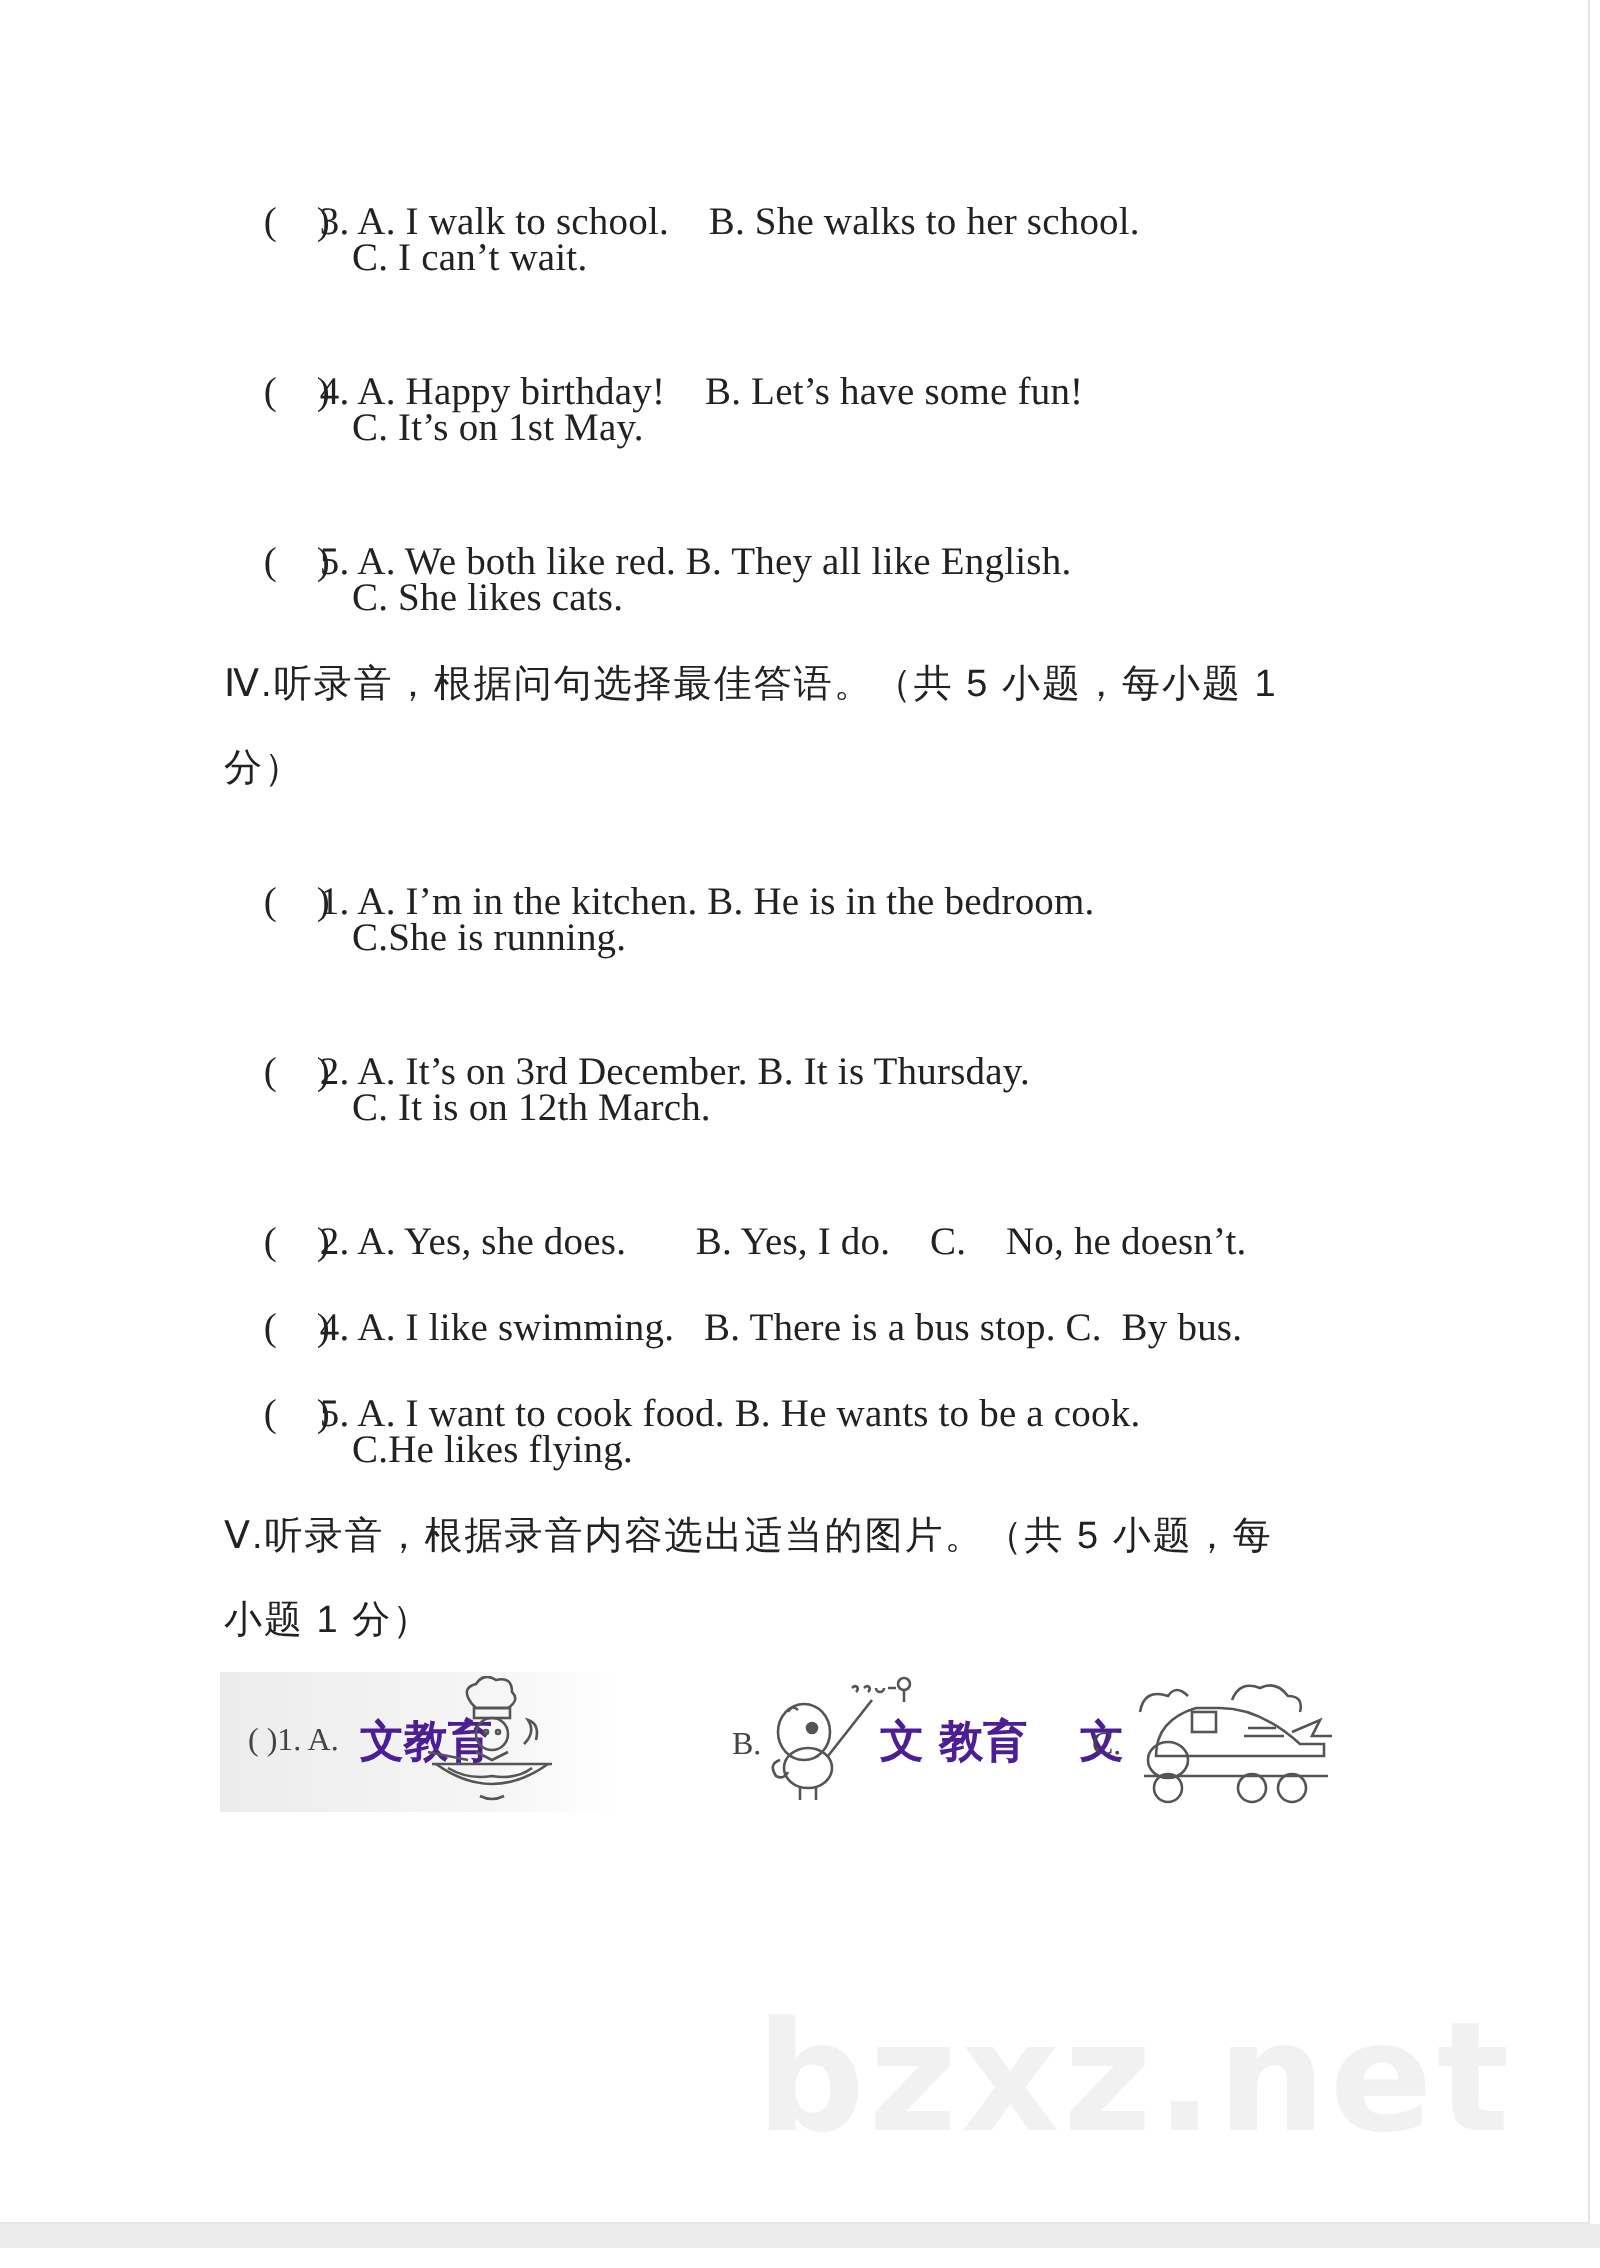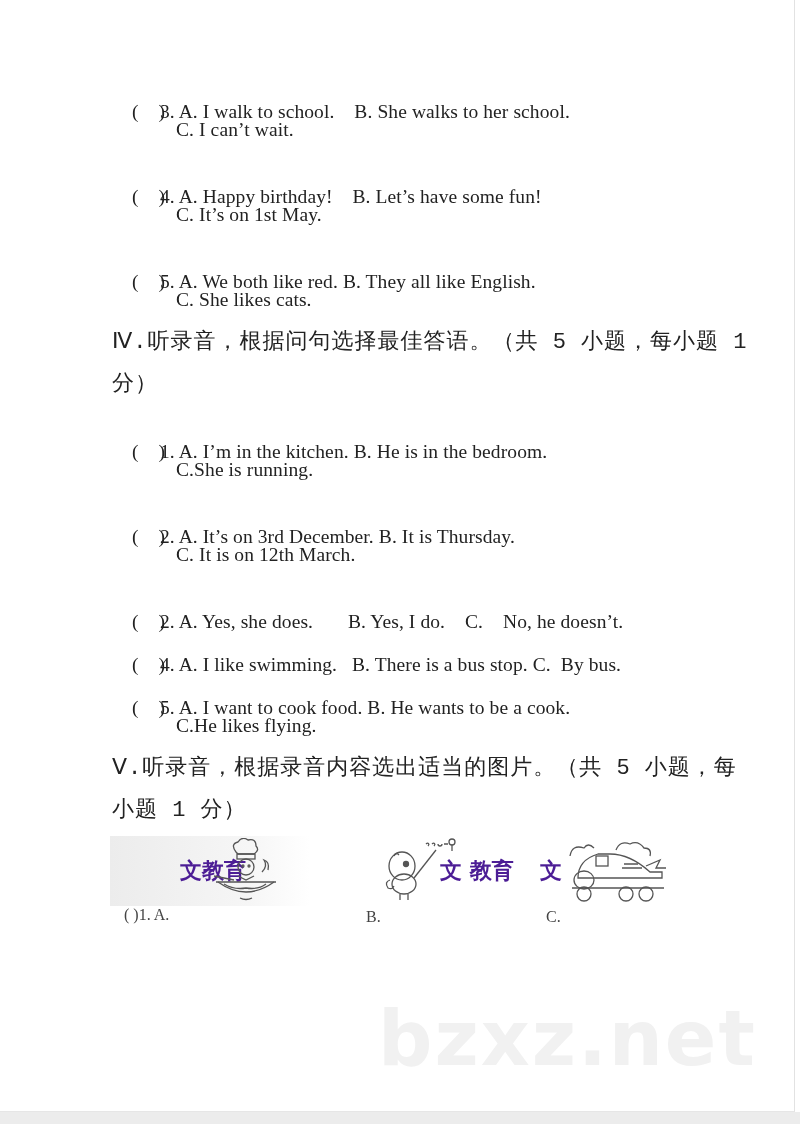--- a/index.html
+++ b/index.html
@@ -12,33 +12,33 @@
     background:#fff; border-right:1px solid #e2e2e2; border-bottom:1px solid #e6e6e6;
   }
   .bottom-band {
     position:absolute; left:0; top:1112px; width:800px; height:12px; background:#ececec;
   }
   .line {
     position:absolute; left:112px; font-size:19.5px; line-height:24px; white-space:pre;
     letter-spacing:0.1px;
   }
   .line.indent { left:176px; }
-  .line.cn { font-family:Liberation Mono, monospace; font-size:22px; letter-spacing:1px; }
+  .line.cn { font-family:Liberation Sans, sans-serif; font-size:19px; letter-spacing:1px; }
   .paren { display:inline-block; width:28px; }
   .watermark {
     position:absolute; left:378px; top:994px; font-family:"DejaVu Sans", "Liberation Sans", sans-serif;
     font-weight:bold; font-size:76px; color:#f1f1f1; letter-spacing:2px;
   }
   .pic-row {
     position:absolute; left:110px; top:836px; width:590px; height:72px;
   }
   .pic-bg-left {
     position:absolute; left:0; top:0; width:200px; height:70px; background:linear-gradient(90deg,#ececec,#f6f6f6 70%,#ffffff);
   }
-  .pic-label { position:absolute; font-size:16px; color:#444;margin-top:44px; }
+  .pic-label { position:absolute; font-size:16px; color:#444; }
   .pic { position:absolute; }
   .faint-mark { position:absolute; color:#4c1d95; font-weight:bold; font-family:"DejaVu Sans", sans-serif; font-size:22px; }
 </style>
 </head>
 <body>
 
 <div class="page">
 
   <div class="line" style="top:76px">
     <span class="paren">(    )</span><span>3. A. I walk to school.    B. She walks to her school.</span>

